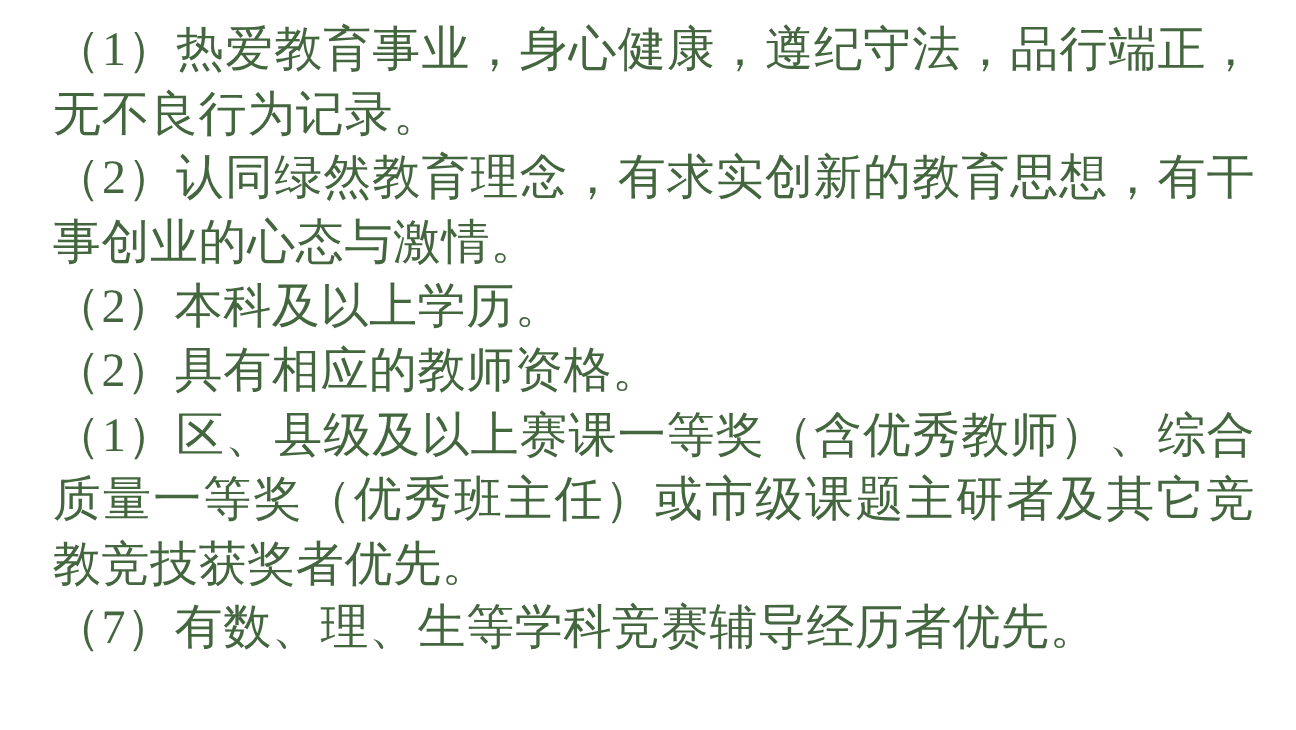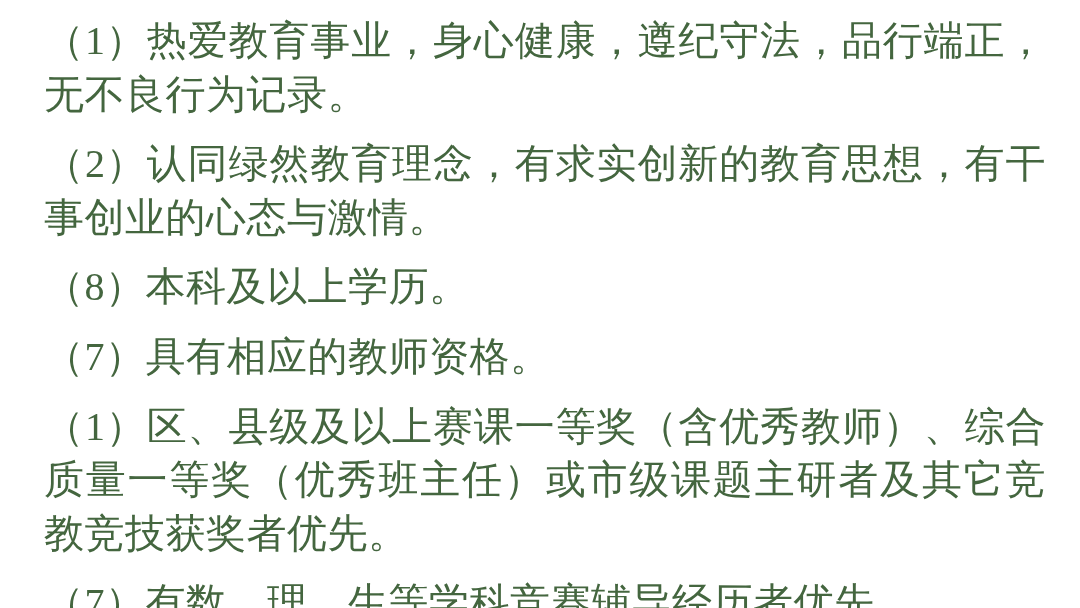--- a/index.html
+++ b/index.html
@@ -24,26 +24,26 @@
     font-size: 40px;
     line-height: 1.34;
     letter-spacing: 0.5px;
     color: #44663f;
     margin: 0;
     text-align: justify;
     text-justify: inter-character;
     font-weight: 500;
   }
   .para + .para {
-    margin-top: 16px;
+    margin-top: 0px;
   }
 </style>
 </head>
 <body>
 
 <div class="doc">
   <p class="para">（1）热爱教育事业，身心健康，遵纪守法，品行端正，无不良行为记录。</p>
   <p class="para">（2）认同绿然教育理念，有求实创新的教育思想，有干事创业的心态与激情。</p>
-  <p class="para">（8）本科及以上学历。</p>
-  <p class="para">（7）具有相应的教师资格。</p>
+  <p class="para">（2）本科及以上学历。</p>
+  <p class="para">（2）具有相应的教师资格。</p>
   <p class="para">（1）区、县级及以上赛课一等奖（含优秀教师）、综合质量一等奖（优秀班主任）或市级课题主研者及其它竞教竞技获奖者优先。</p>
   <p class="para">（7）有数、理、生等学科竞赛辅导经历者优先。</p>
 </div>
 
 </body></html>

